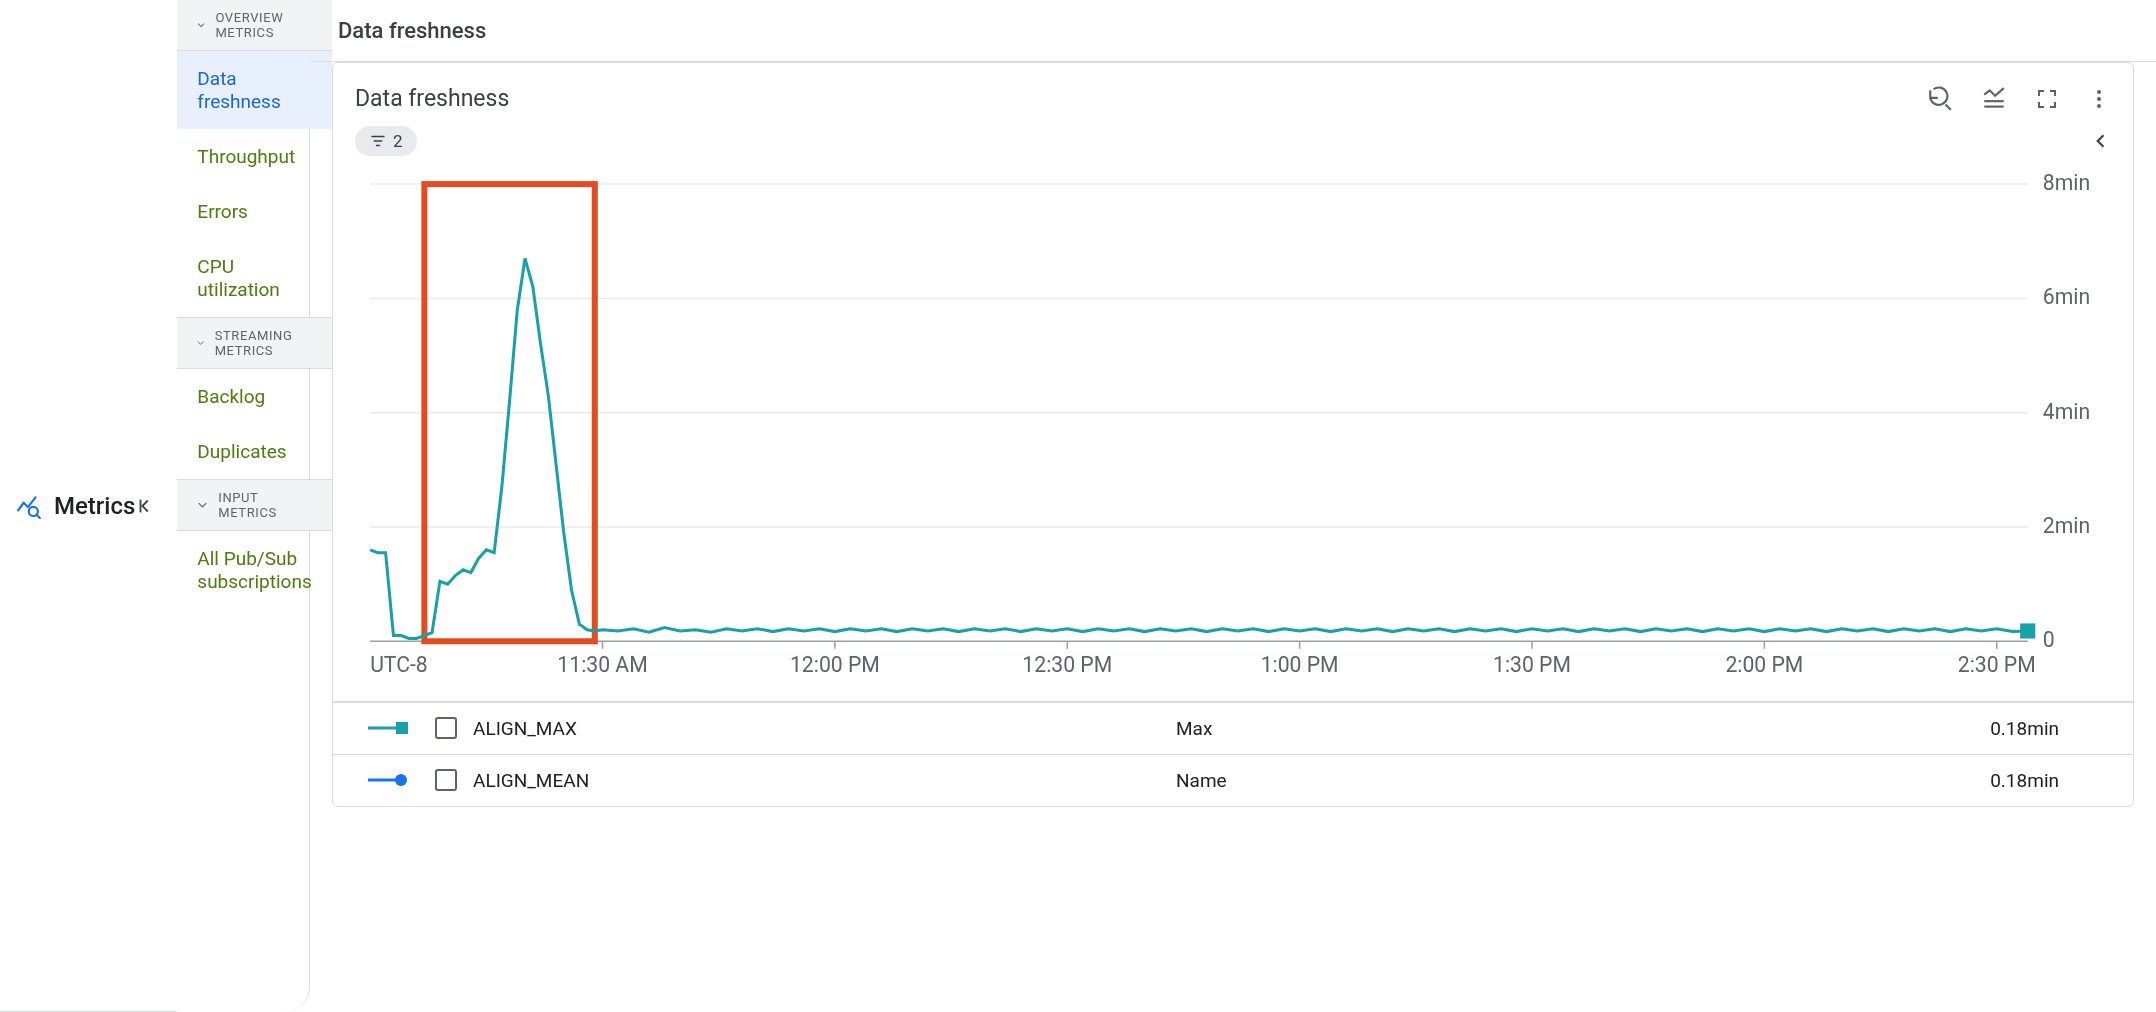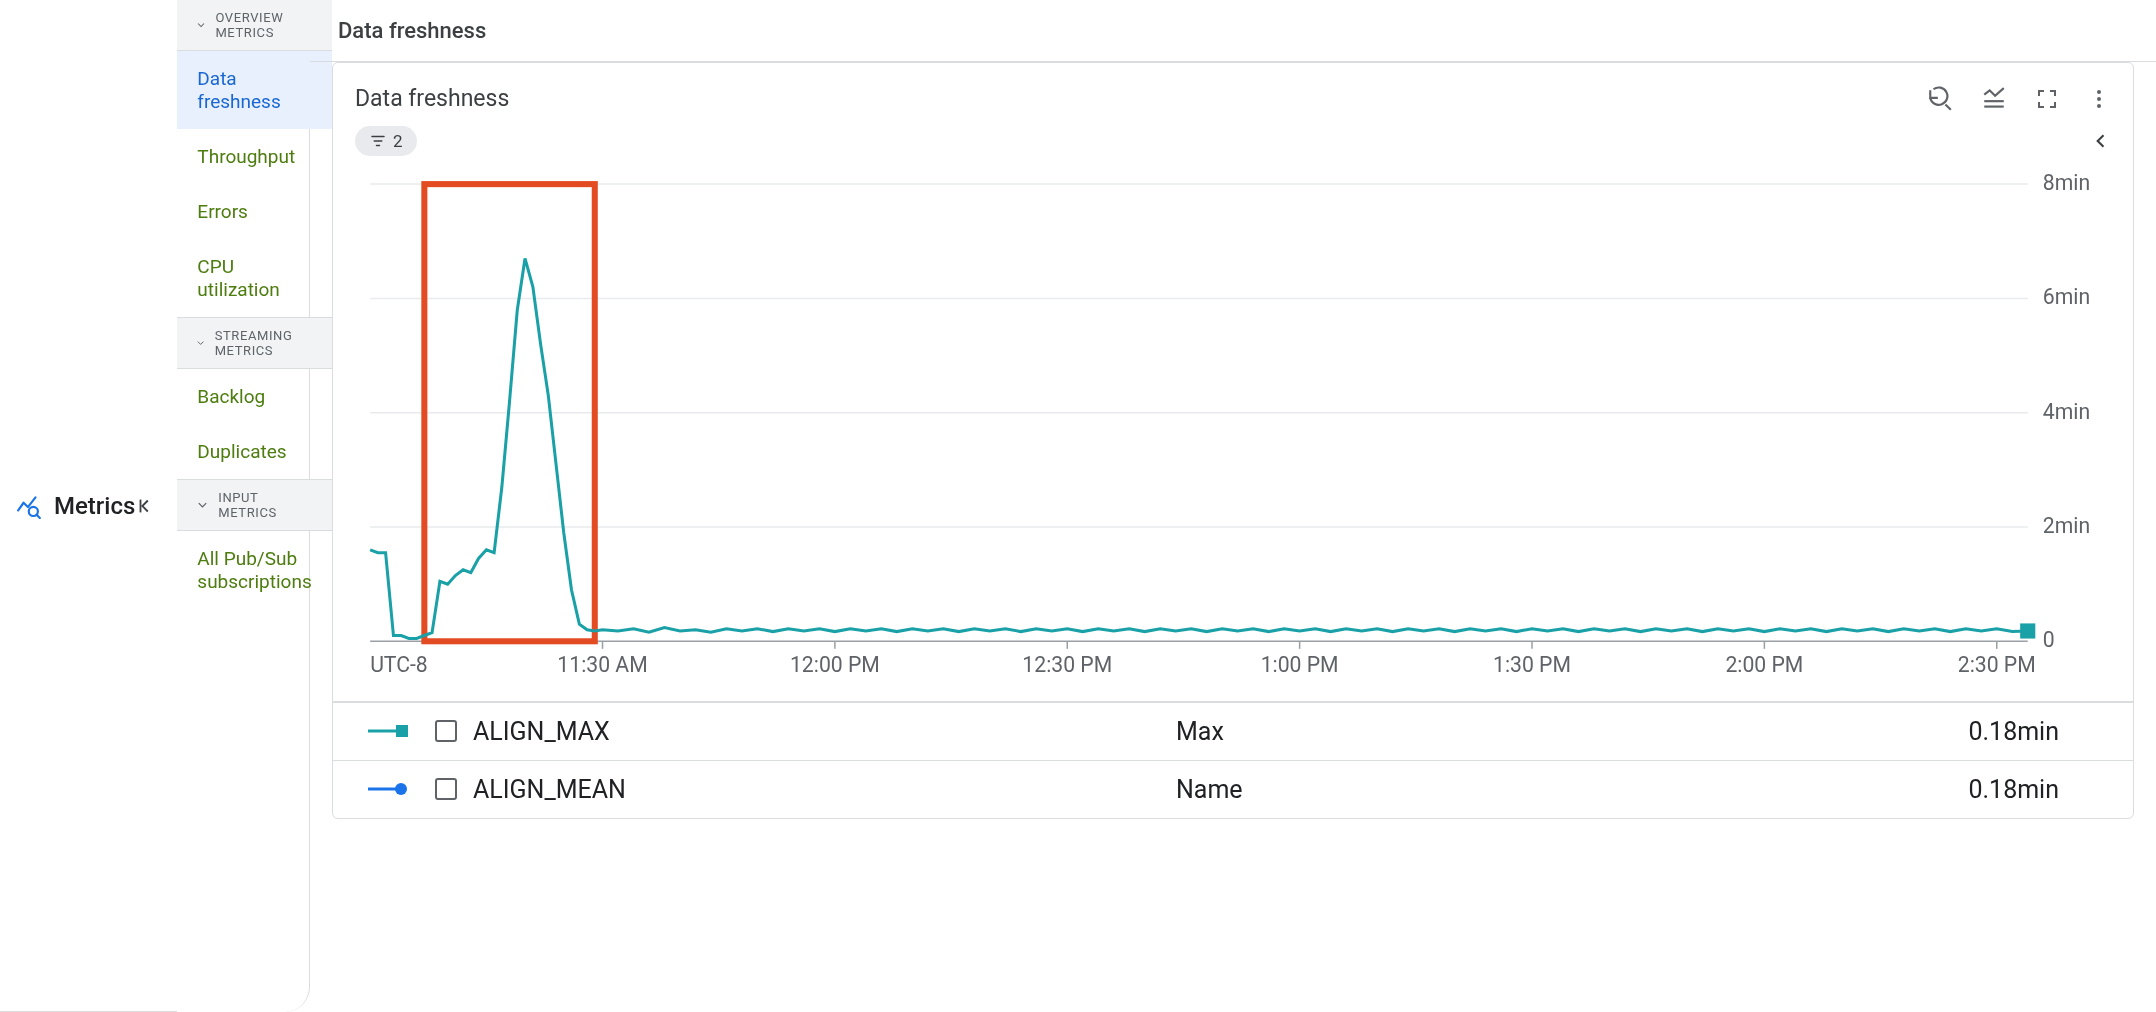--- a/index.html
+++ b/index.html
@@ -156,21 +156,21 @@
     padding: 14px 24px;
     gap: 10px;
   }
   .legend-head {
     font-weight: 700;
     color: #202124;
     font-size: 18px;
   }
   .legend-row {
     border-top: 1px solid var(--border);
-    font-size: 25px;
+    font-size: 19px;
   }
   .legend-head .value-col, .legend-row .value-col { text-align: right; }
   .toggle-col { display:flex; justify-content:center; }
   .checkbox {
     width: 22px; height: 22px;
     border: 2px solid var(--text-muted);
     border-radius: 3px;
     cursor: pointer;
   }
   .series-mark {

